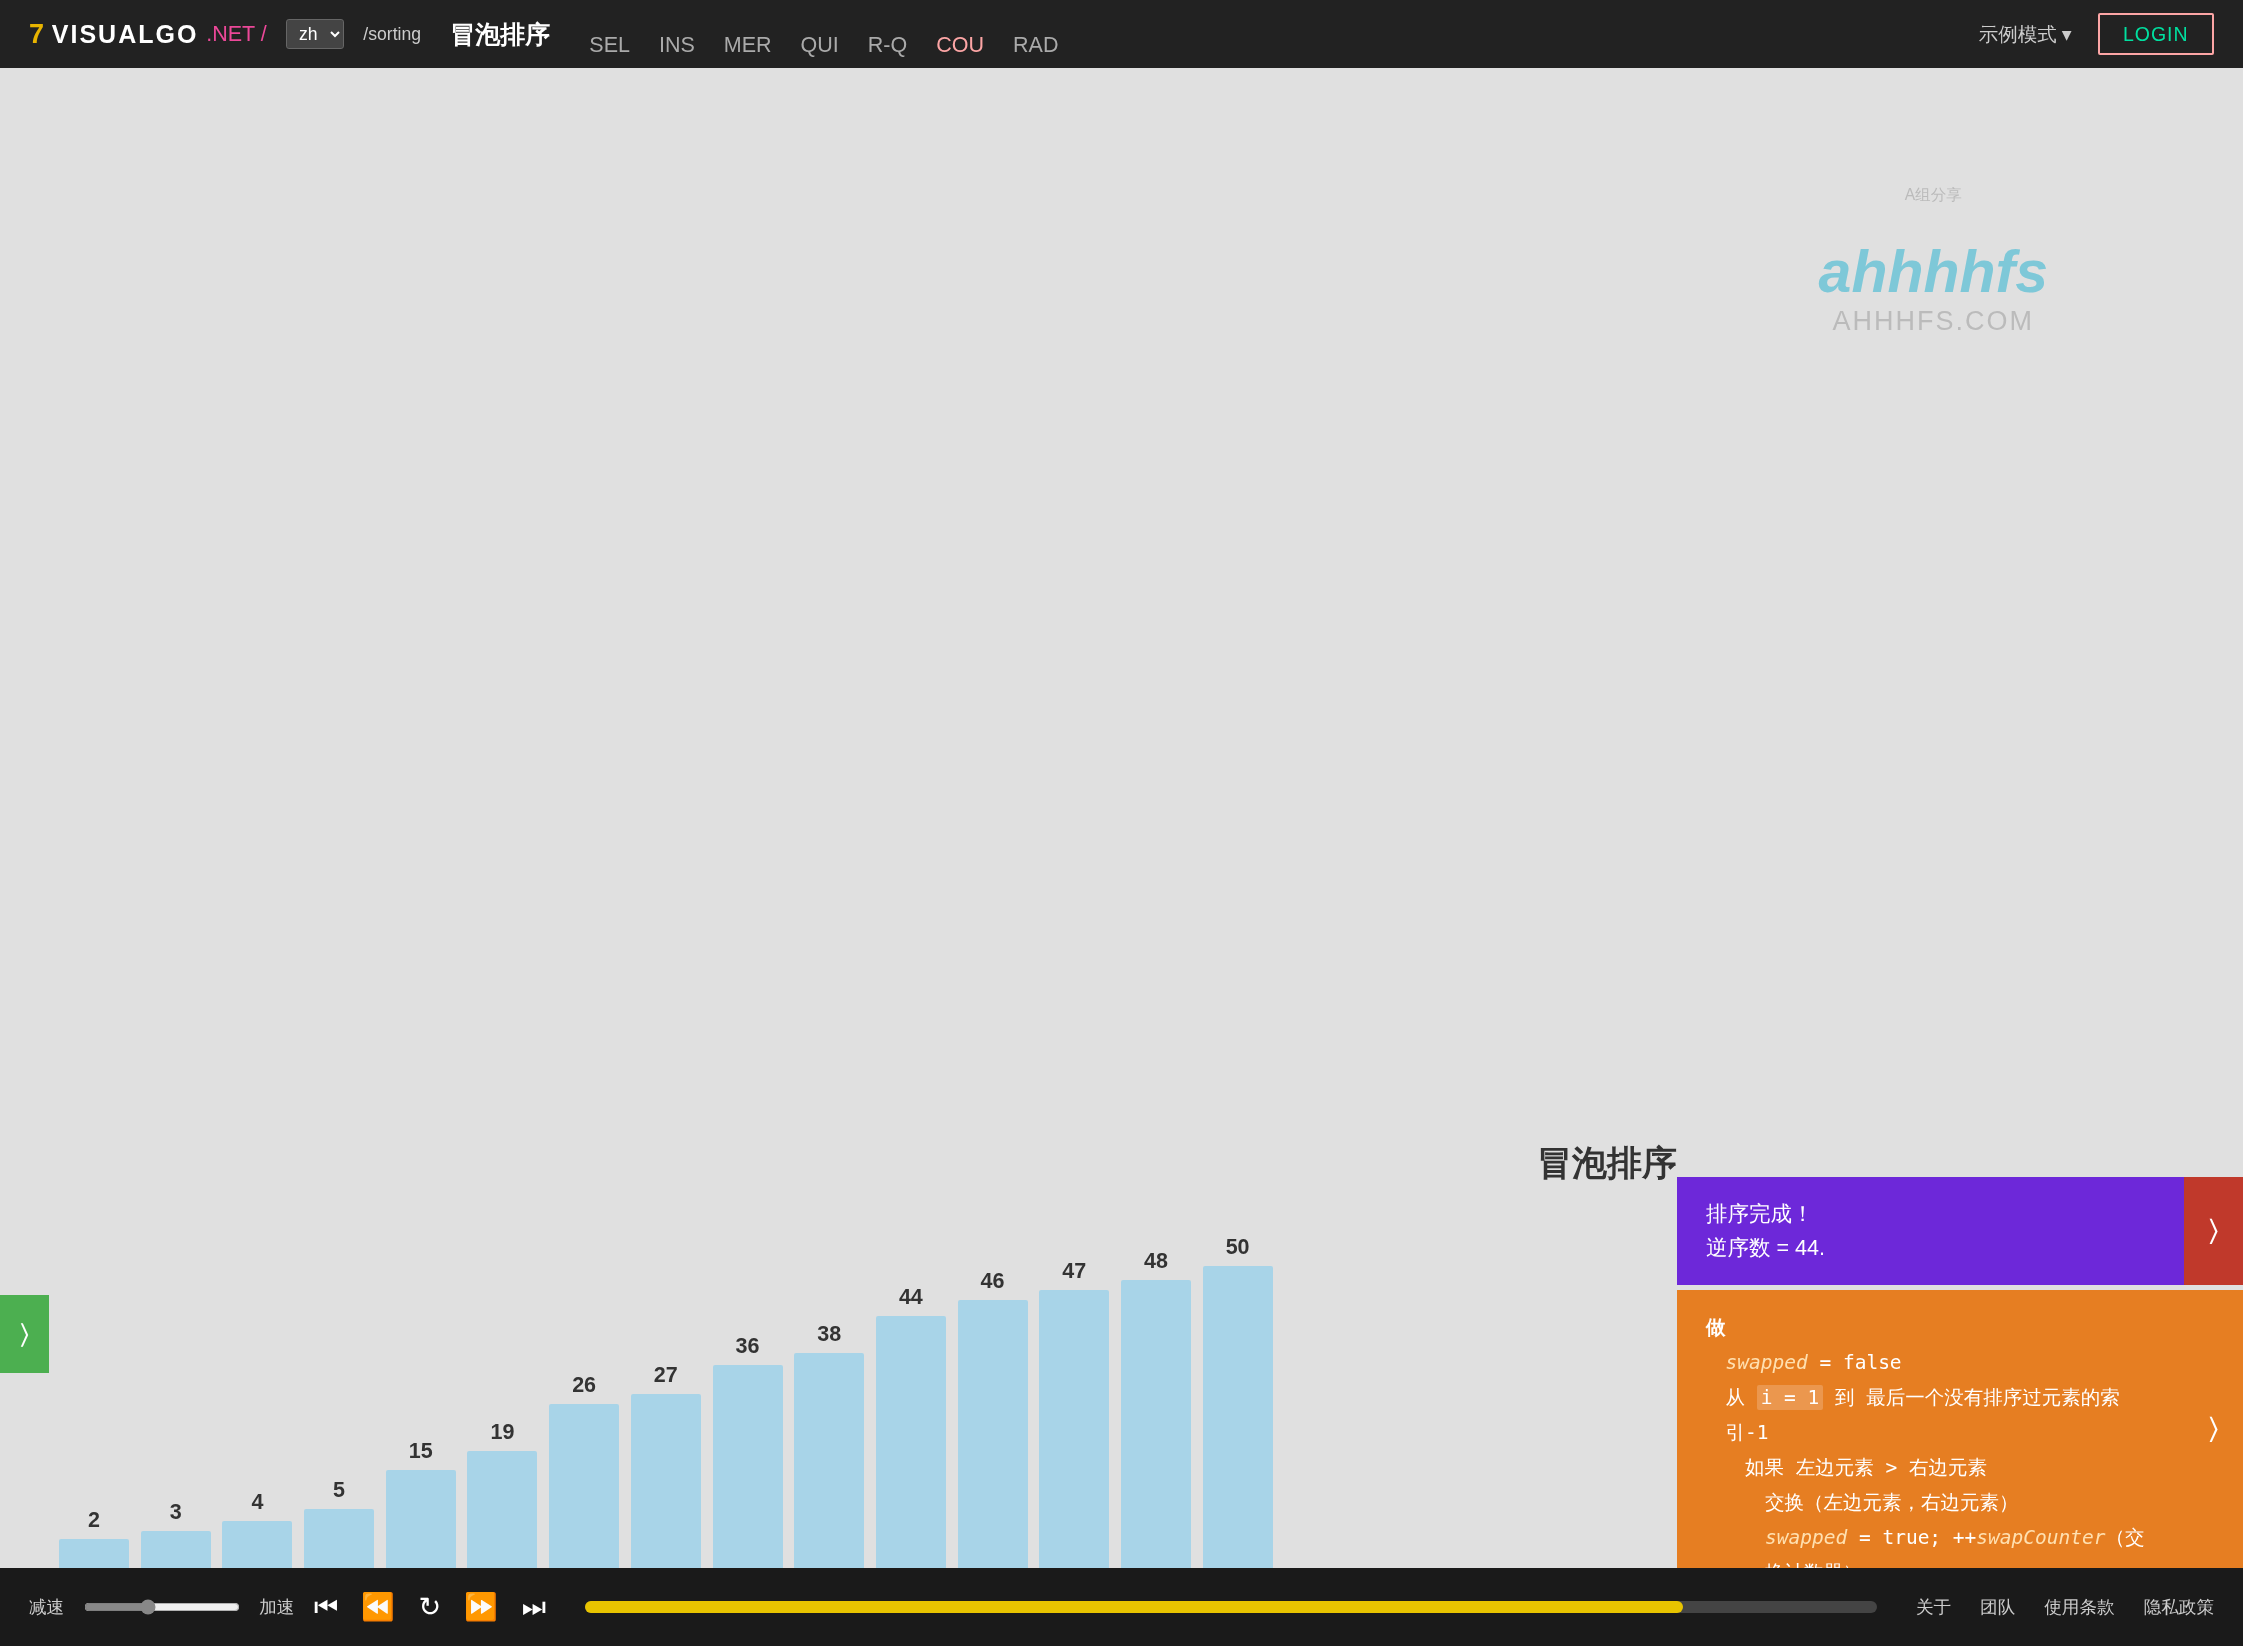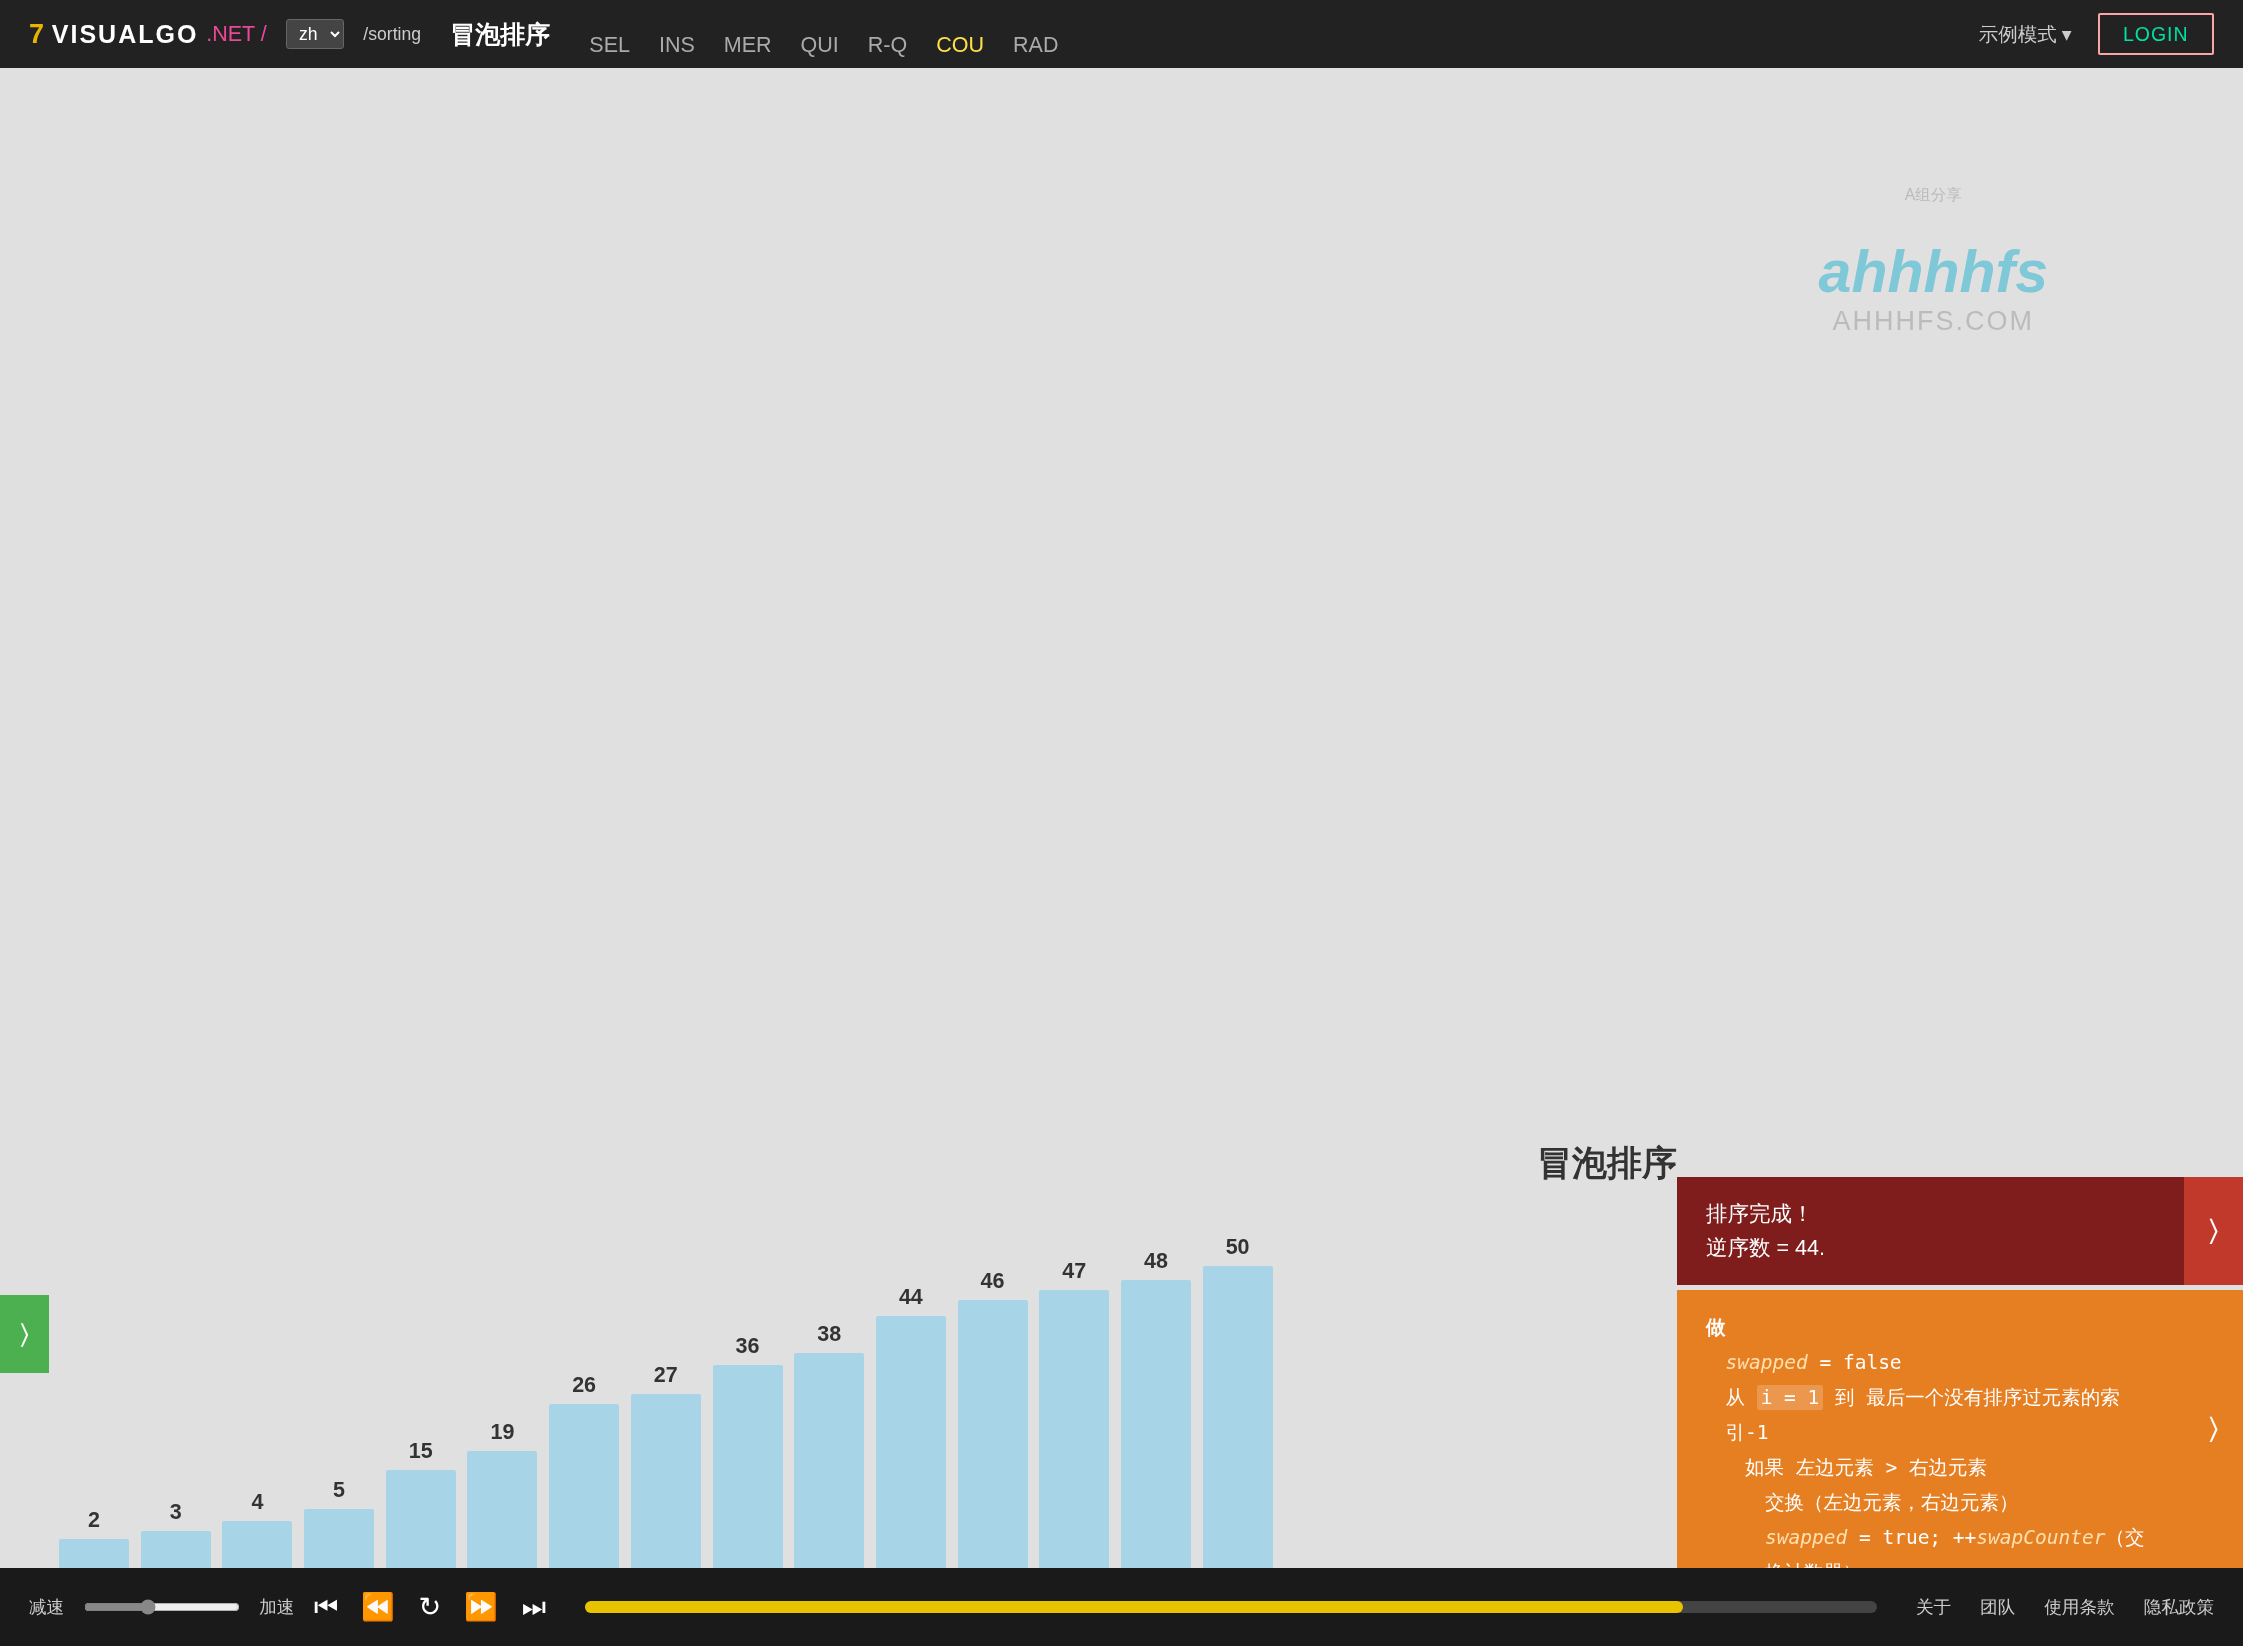--- a/index.html
+++ b/index.html
@@ -61,21 +61,21 @@
       gap: 29px;
       margin-left: 19.5px;
       margin-top: 23px;
     }
     .nav-link {
       color: #aaa;
       font-size: 21.5px;
       cursor: pointer;
       text-decoration: none;
     }
-    .nav-link.active { color: #fde047; }
+    .nav-link.active { color: #fca5a5; }
     .header-right {
       margin-left: auto;
       display: flex;
       align-items: center;
       gap: 26px;
     }
     .demo-mode {
       color: #ccc;
       font-size: 19.5px;
       cursor: pointer;
@@ -157,21 +157,21 @@
 
     .bubble-sort-title {
       text-align: right;
       font-size: 35px;
       color: #333;
       font-weight: bold;
       padding: 9.8px 39px 9.8px 0;
     }
 
     .status-panel {
-      background: #7f1d1d;
+      background: #6d28d9;
       padding: 19.5px 29px;
       position: relative;
     }
     .status-text {
       color: white;
       font-size: 21.5px;
       line-height: 1.6;
     }
 
     .code-panel {

